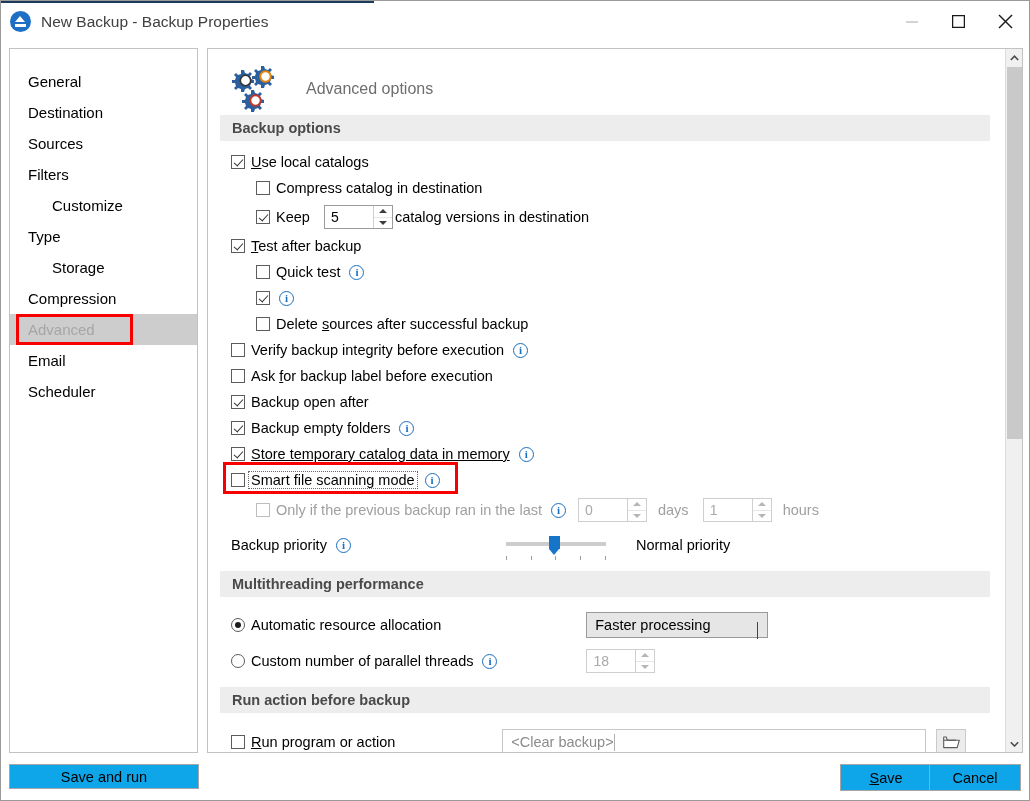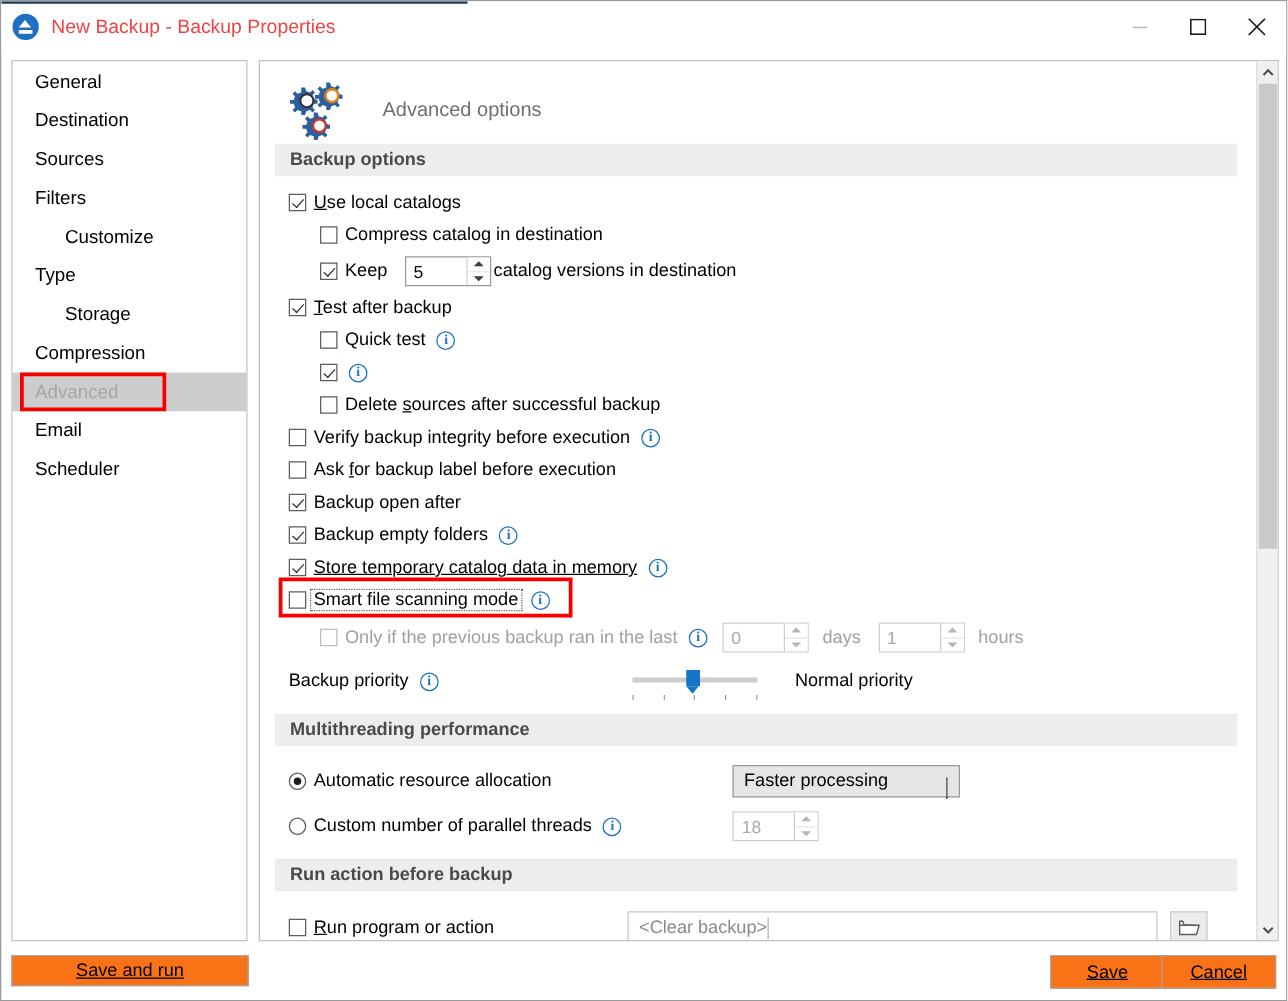--- a/index.html
+++ b/index.html
@@ -61,21 +61,21 @@
   .app-icon::after {
     content: "";
     position: absolute;
     left: 5px; top: 12.5px;
     width: 11px; height: 3px;
     background: #ffffff;
   }
   .title-text {
     margin-left: 10px;
     font-size: 15.5px;
-    color: #ef4444;
+    color: #404040;
     white-space: nowrap;
   }
   .win-buttons {
     position: absolute;
     right: 0; top: 0;
     height: 41px;
     display: flex;
   }
   .win-btn {
     width: 47px;
@@ -89,21 +89,21 @@
 
   
   .sidebar {
     position: absolute;
     left: 8px; top: 47px;
     width: 189px;
     height: 705px;
     border: 1px solid #c2c2c2;
     background: #ffffff;
     box-sizing: border-box;
-    padding-top: 1px;
+    padding-top: 17px;
   }
   .nav-item {
     height: 31px;
     line-height: 31px;
     padding-left: 18px;
     font-size: 15px;
     color: #000;
     white-space: nowrap;
     position: relative;
   }
@@ -416,28 +416,27 @@
   
   .btnbar {
     position: absolute;
     left: 0; bottom: 0;
     width: 100%;
     height: 48px;
   }
   .btn {
     position: absolute;
     border: 1px solid #a6a6a6;
-    background: #f97316;
+    background: #0ea5e9;
     display: flex;
     align-items: center;
     justify-content: center;
     font-size: 14.5px;
     color: #000;
     box-sizing: border-box;
-    text-decoration: underline;
   }
   #btn-save-run { left: 8px; top: 12px; width: 190px; height: 25px; }
   #btn-save     { right: 97px; top: 12px; width: 92px; height: 27px; }
   #btn-cancel   { right: 0px;  top: 12px; width: 92px; height: 27px; margin-right: 8px;}
 </style>
 </head>
 <body>
 
 <div id="app">
 

